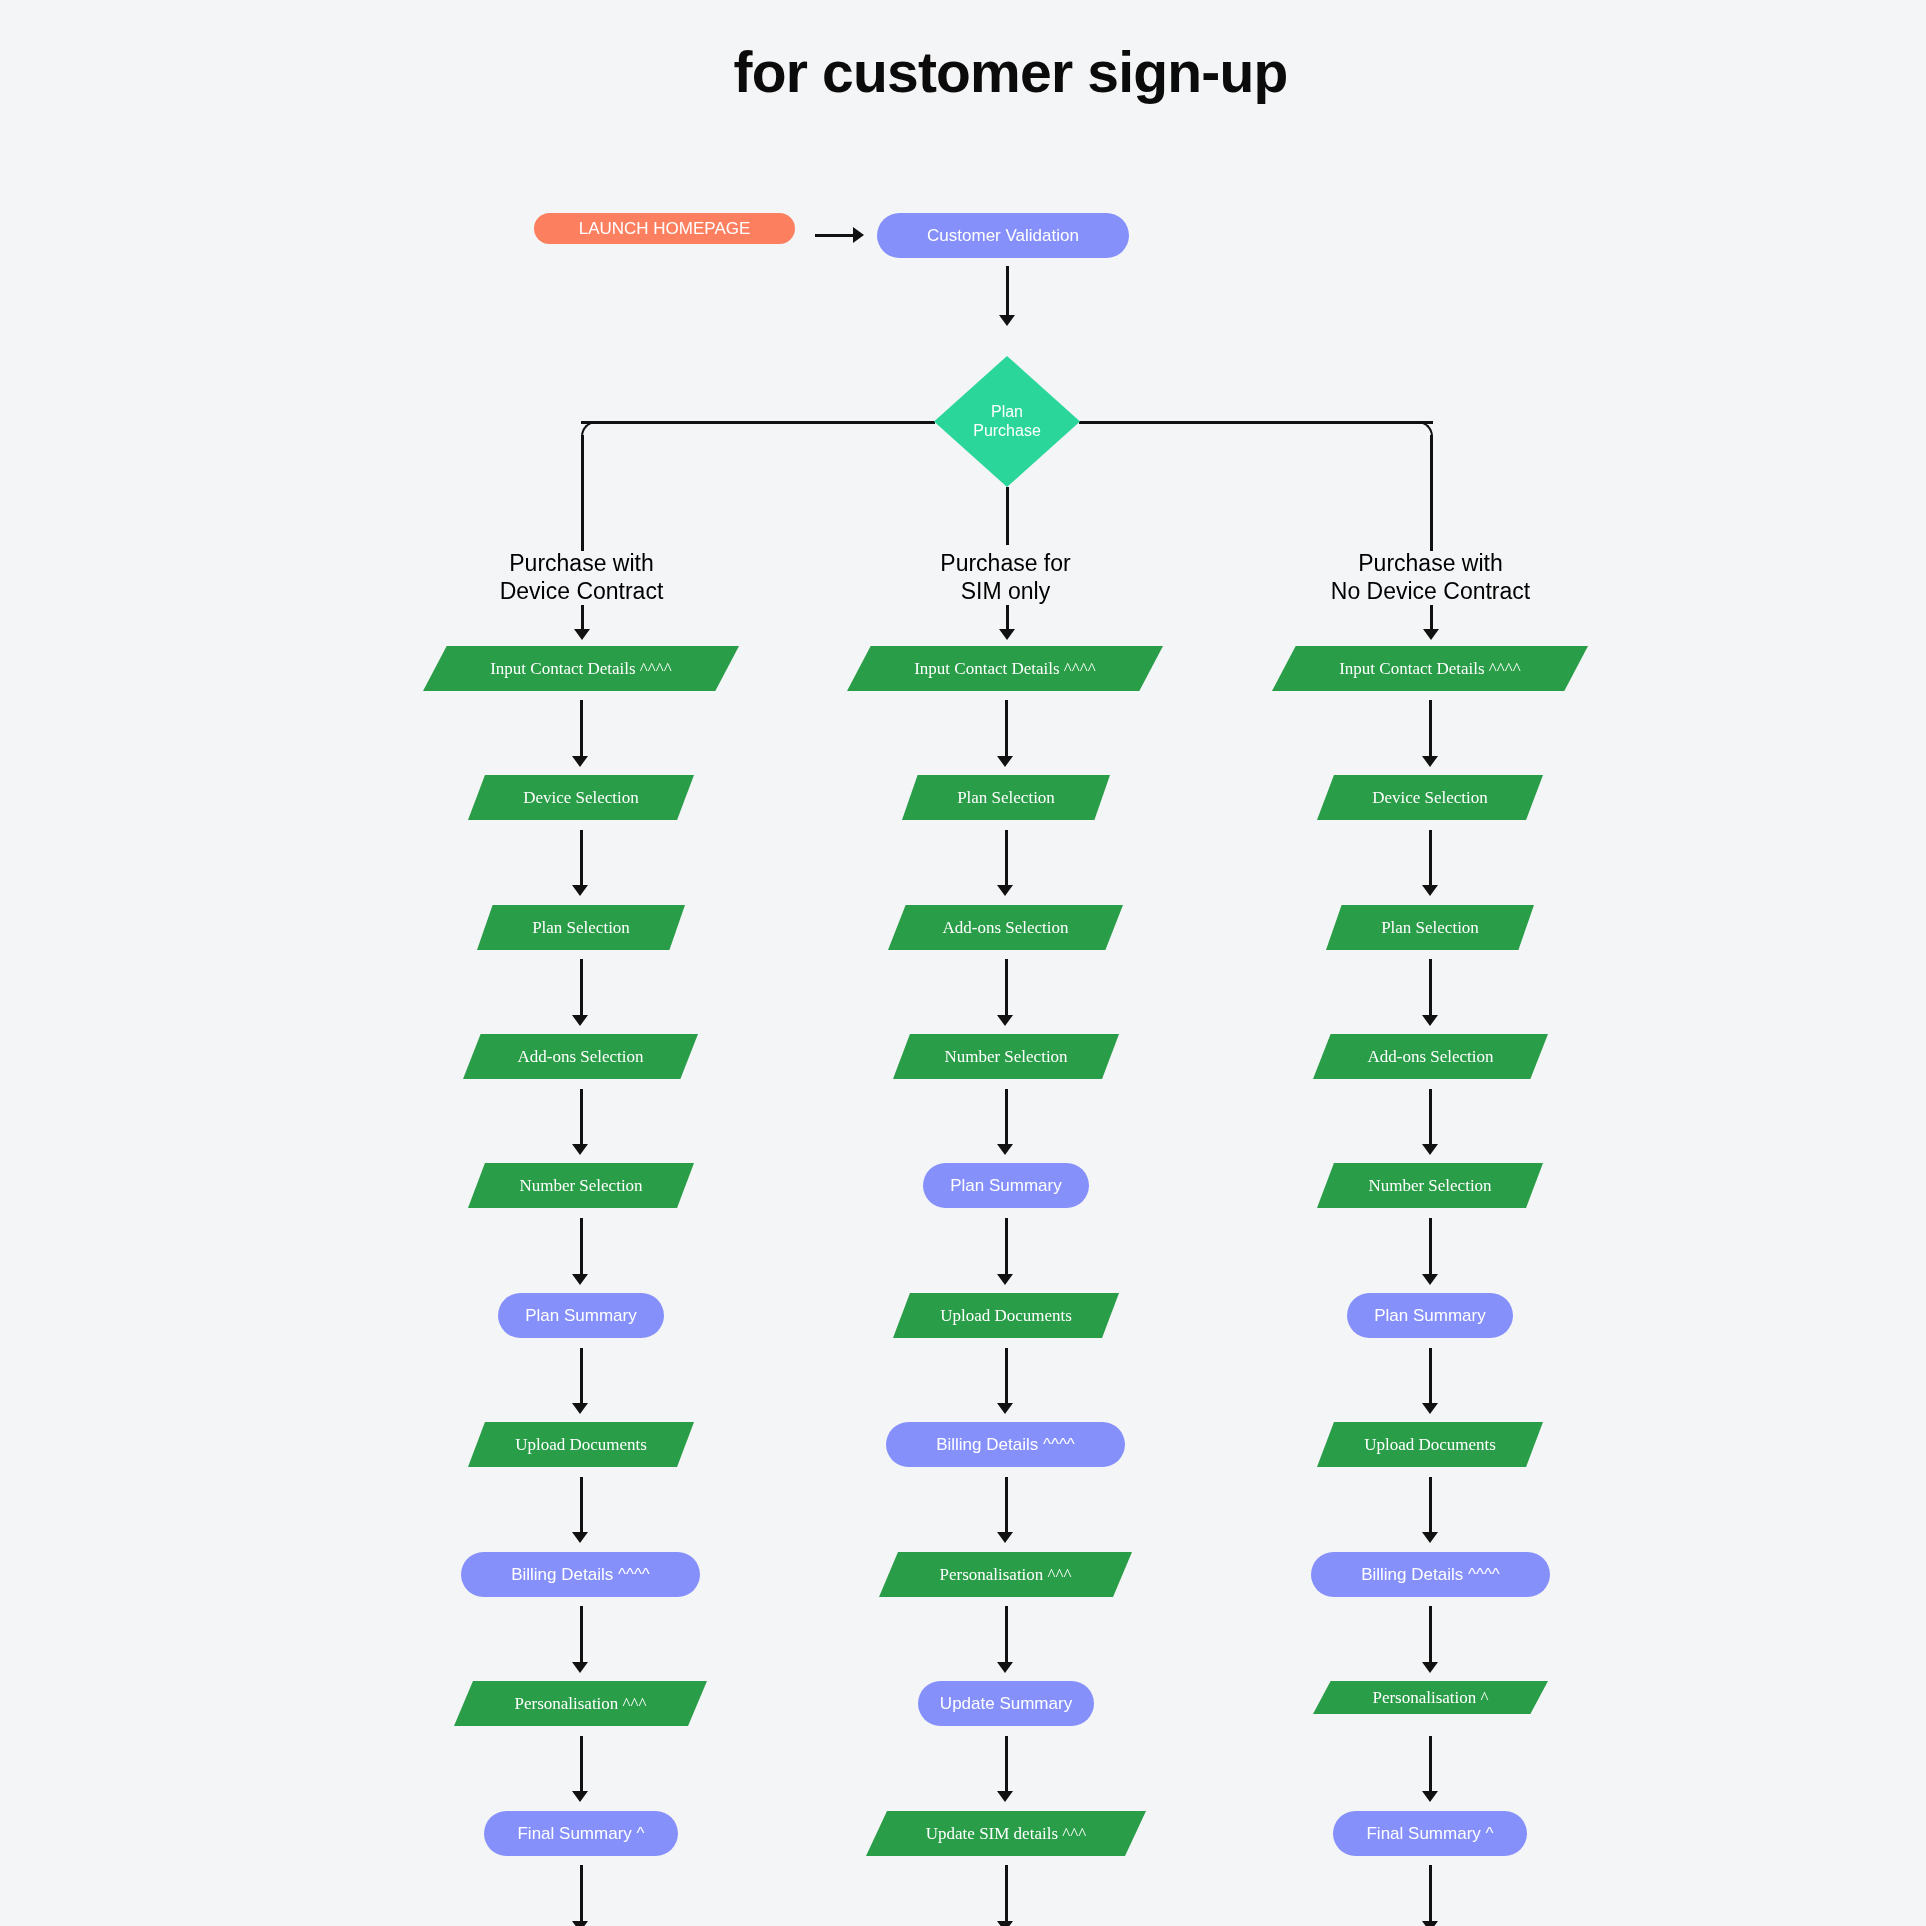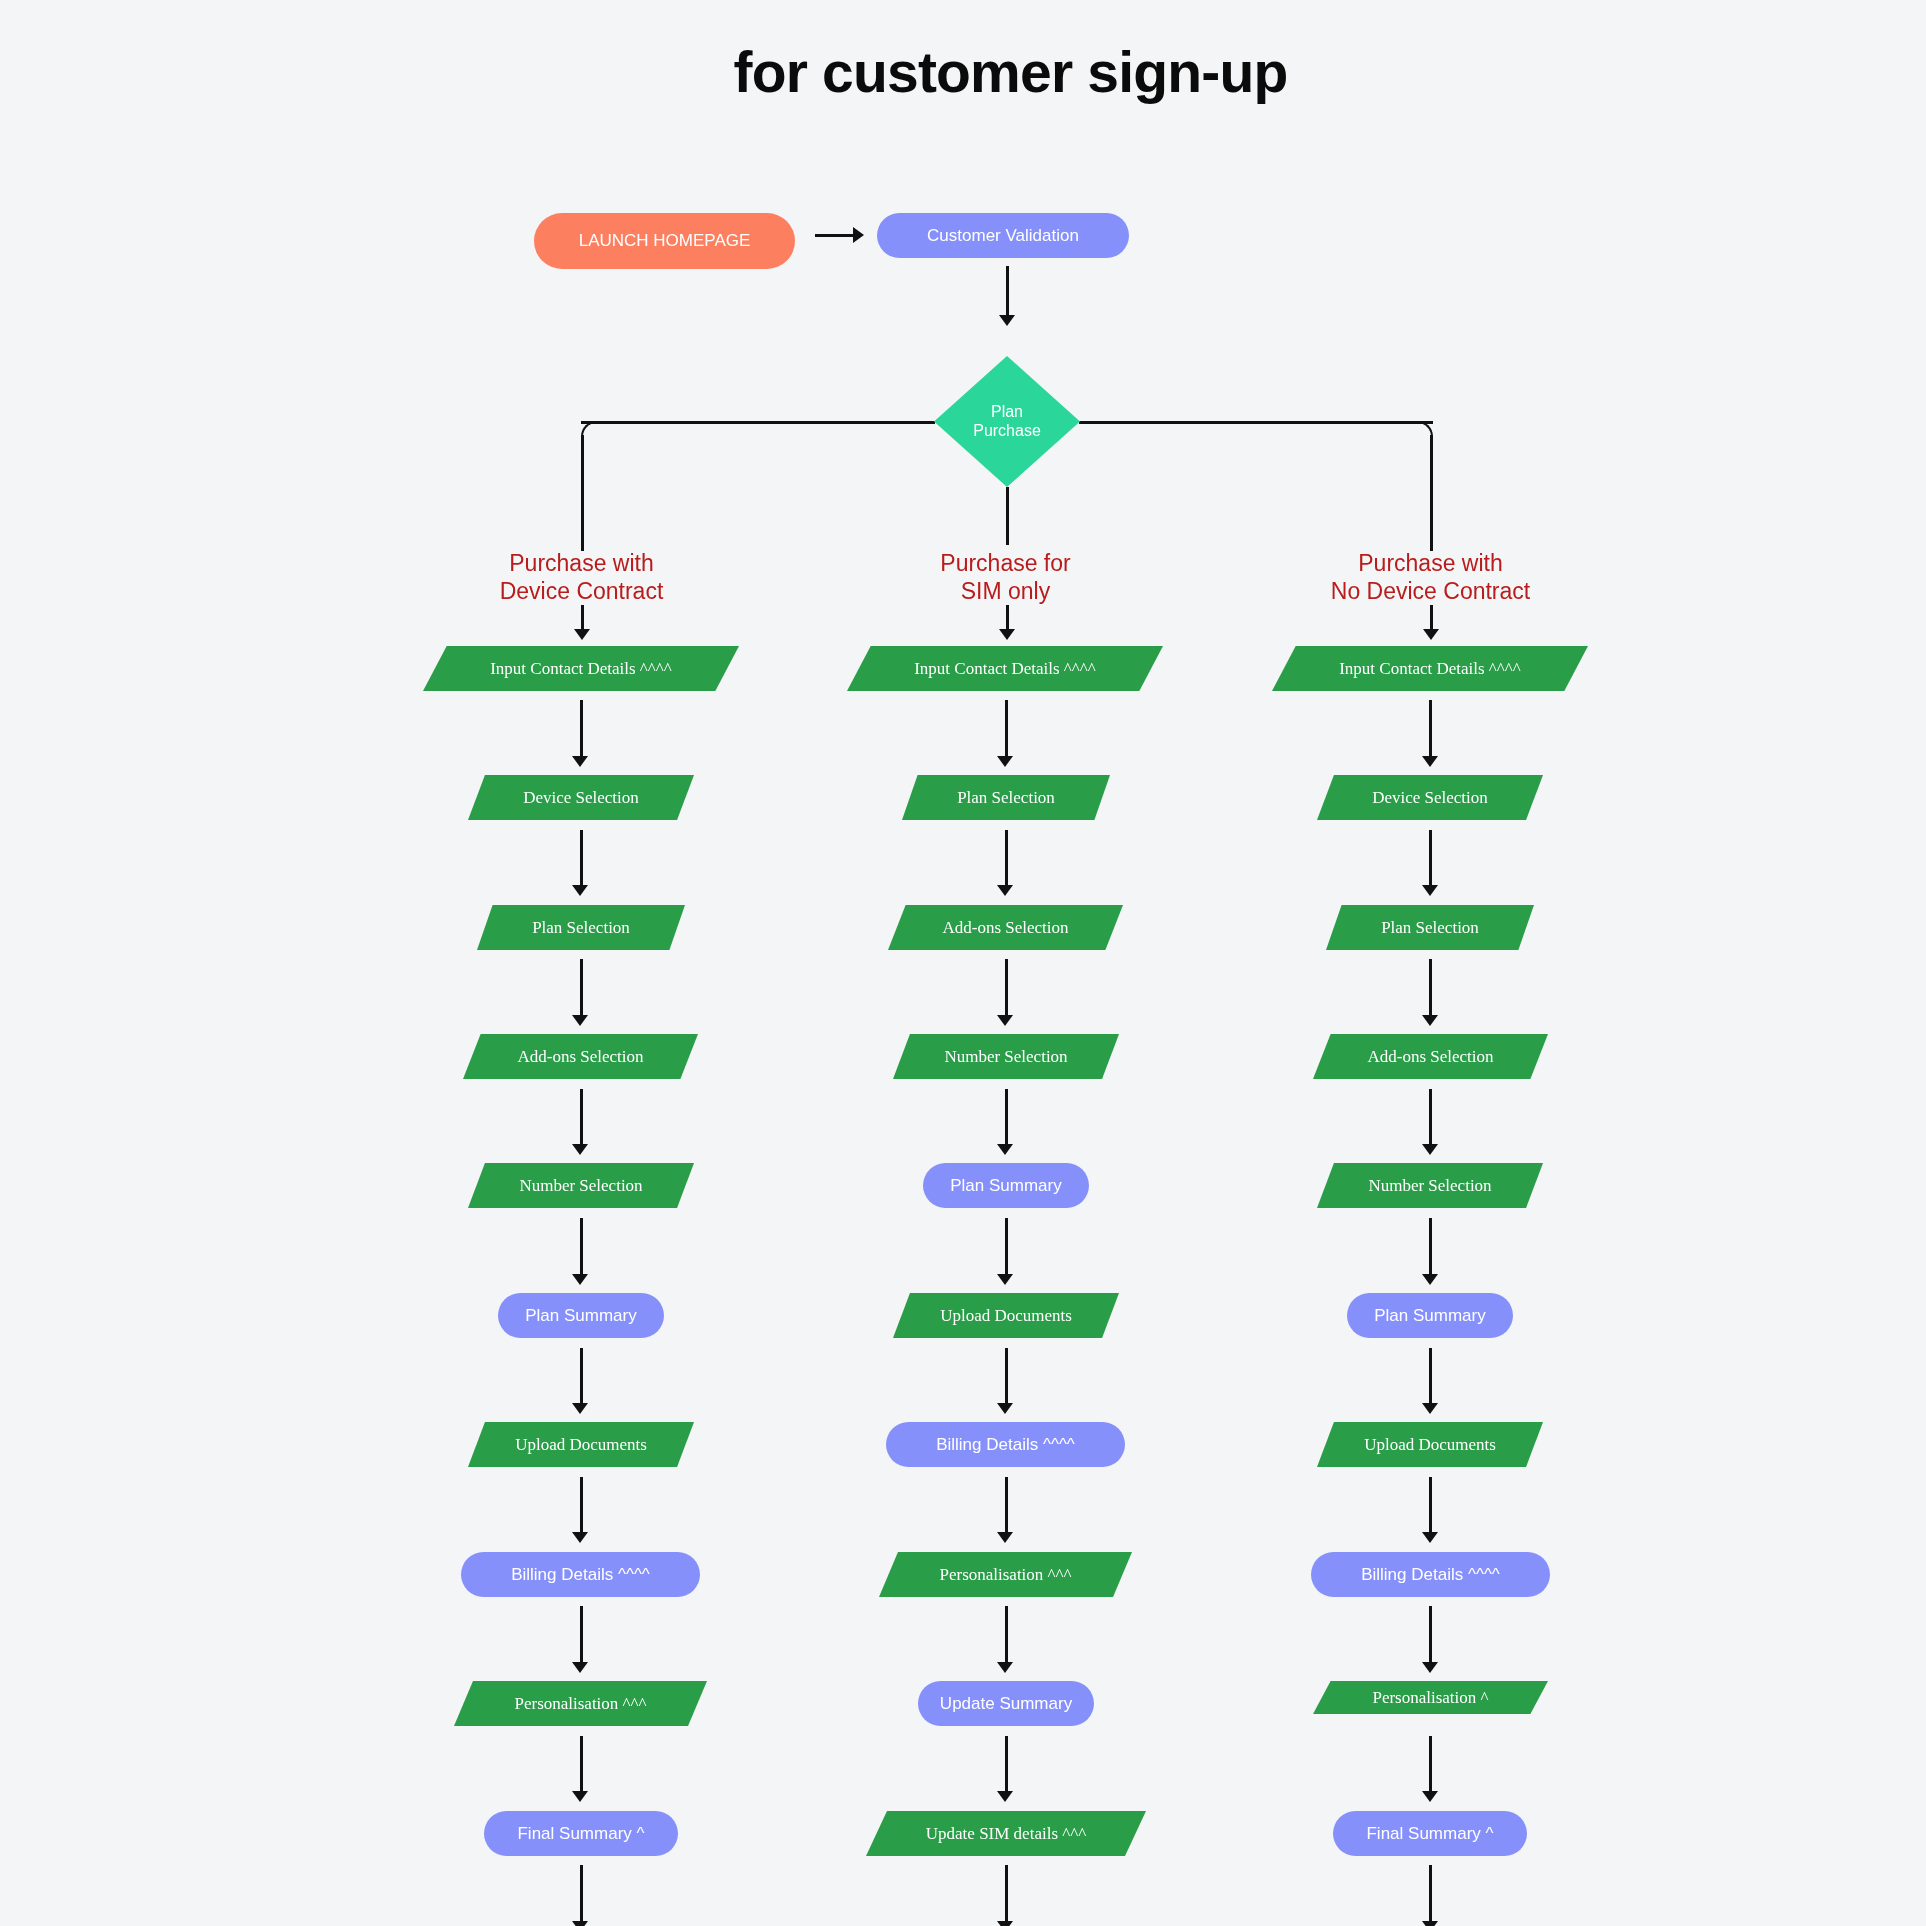--- a/index.html
+++ b/index.html
@@ -73,34 +73,34 @@
     border:2.7px solid #111111;
     border-bottom:none;
     box-sizing:border-box;
   }
   .corner-l{border-right:none;border-top-left-radius:15.4px;}
   .corner-r{border-left:none;border-top-right-radius:15.4px;}
 
   
   .branch-label{
     position:absolute;text-align:center;
-    font-size:23px;line-height:1.22;font-weight:400;color:#b91c1c;
+    font-size:23px;line-height:1.22;font-weight:400;color:#000000;
     white-space:pre-line;
   }
 </style>
 </head>
 <body>
 
 <div class="canvas">
 
   <div class="title">
     <span class="l2">for customer sign-up</span>
   </div>
 
-  <div class="node shape-pill c-start" style="left:534px;top:213px;width:261px;height:56px;font-size:17px;">
+  <div class="node shape-pill c-start" style="left:534px;top:213px;width:261px;height:31px;font-size:17px;">
     <span class="lbl">LAUNCH HOMEPAGE</span>
   </div>
 
   <div class="hline" style="left:815px;top:234px;width:42px;"></div>
   <div class="arrow-head-r" style="left:853px;top:227px;"></div>
 
   <div class="node shape-pill c-proc" style="left:877px;top:213px;width:252px;height:45px;font-size:17px;">
     <span class="lbl">Customer Validation</span>
   </div>
 

